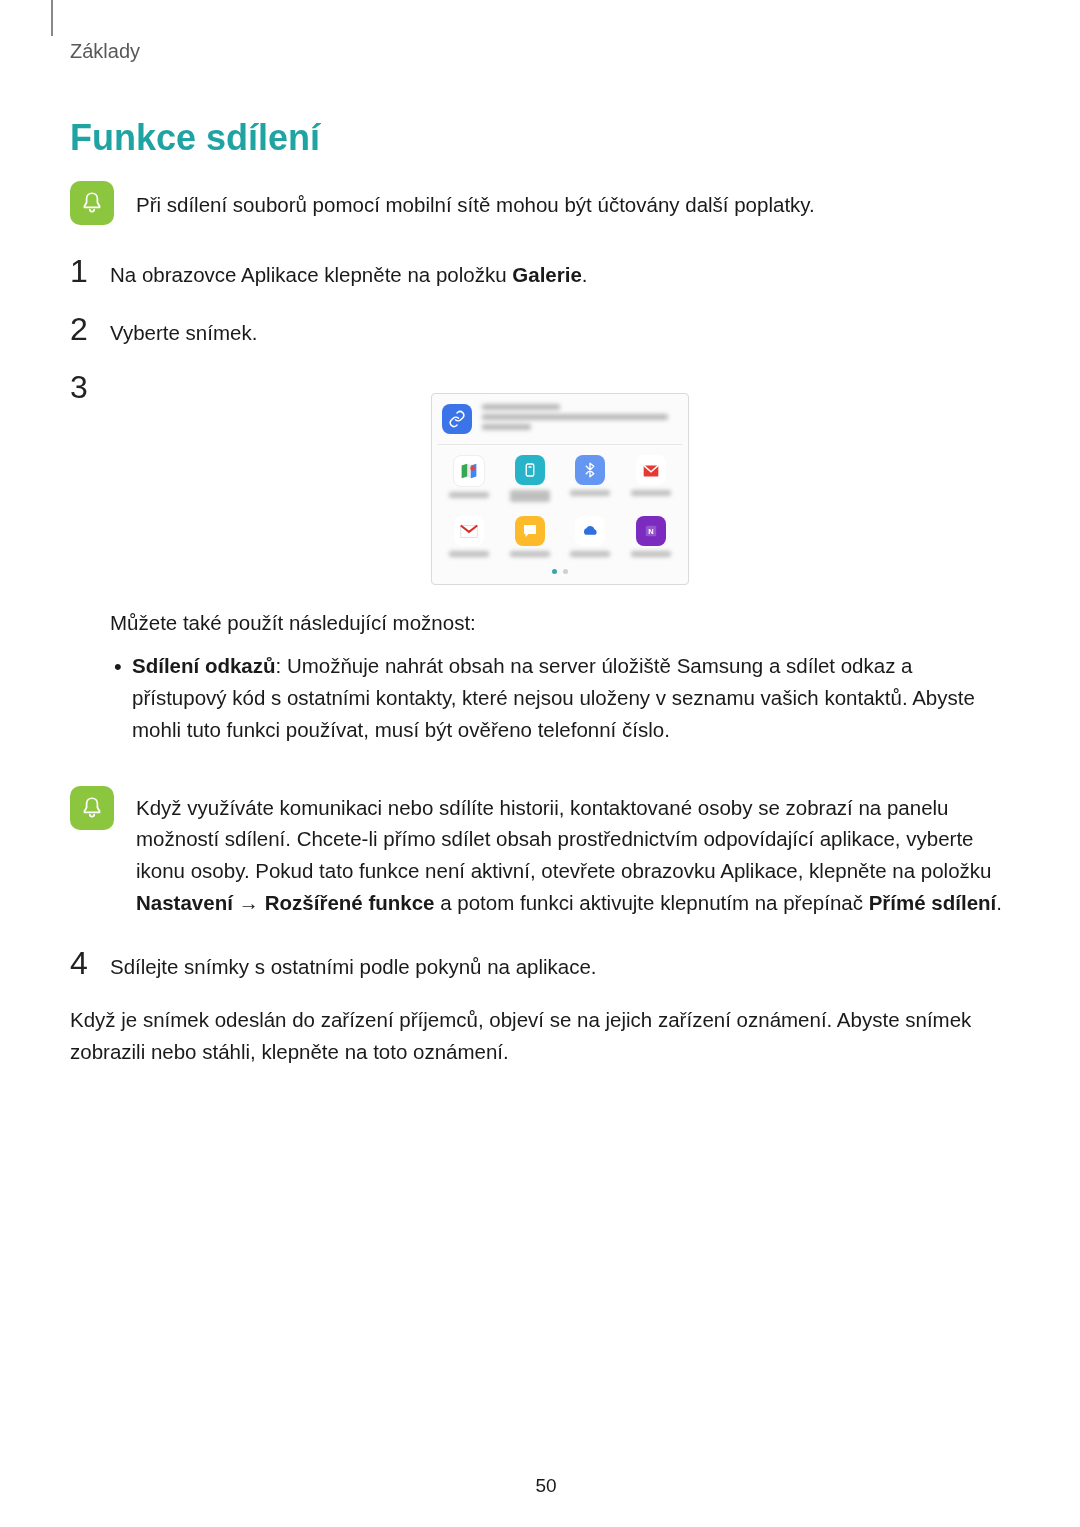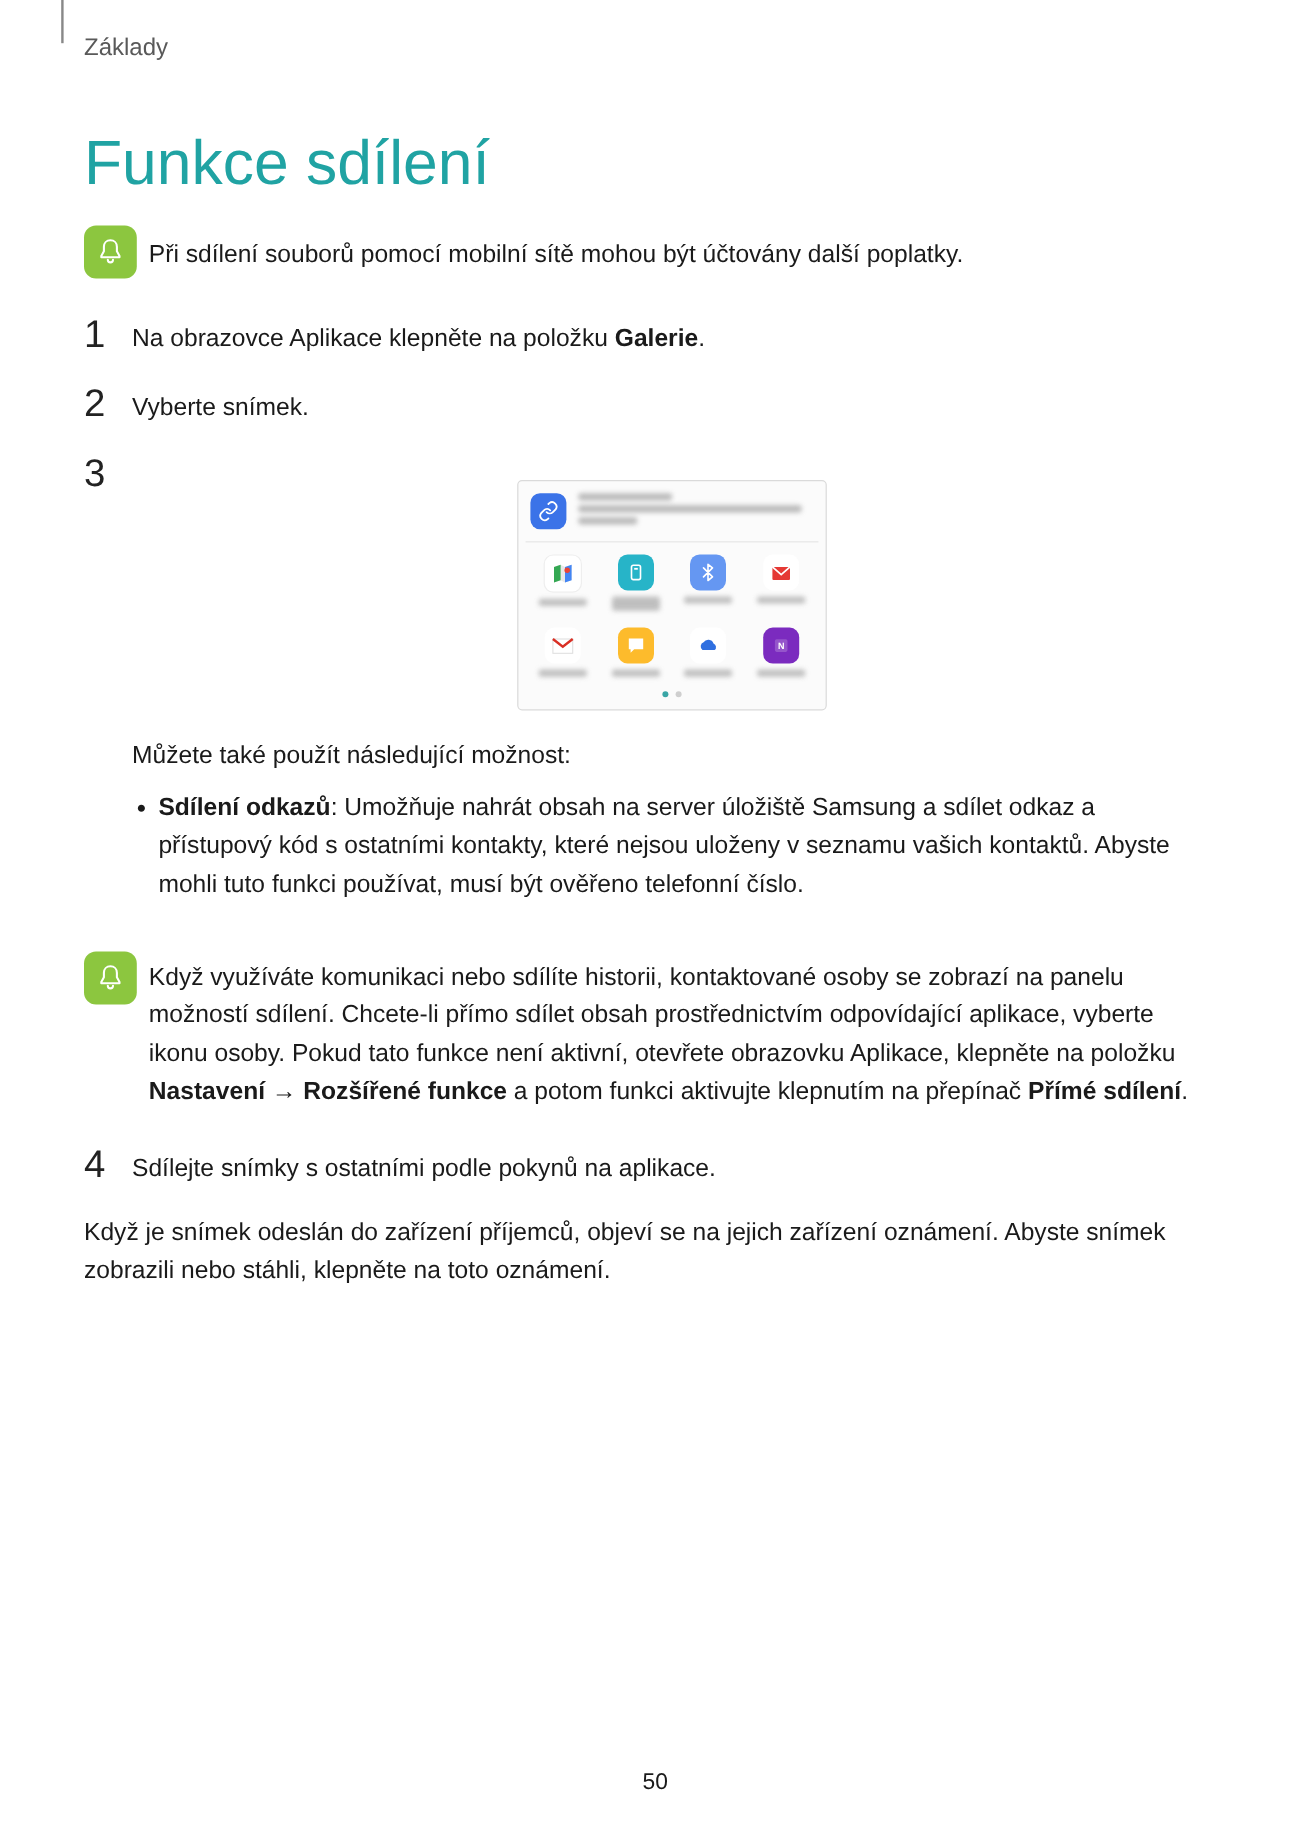--- a/index.html
+++ b/index.html
@@ -22,42 +22,42 @@
   }
   .page-rule{
     position:absolute;
     left:51px;
     top:0;
     width:2px;
     height:36px;
     background:#888;
   }
   .content{
-    padding:29px 70px 0 70px;
+    padding:40px 70px 0 70px;
   }
   .chapter{
     color:#595959;
     font-size:20px;
     margin:0 0 54px 0;
   }
   h1.title{
     color:var(--teal);
-    font-size:52px;
-    font-weight:400;
+    font-size:36px;
+    font-weight:700;
     margin:0 0 22px 0;
   }
   .para{
     font-size:20.5px;
     line-height:1.55;
     margin:0 0 18px 0;
   }
   .note-row{
     display:flex;
     align-items:flex-start;
-    gap:10px;
+    gap:22px;
     margin-bottom:24px;
   }
   .note-icon{
     flex:0 0 44px;
     width:44px;
     height:44px;
     border-radius:10px;
     background:var(--green-note);
     display:flex;
     align-items:center;

